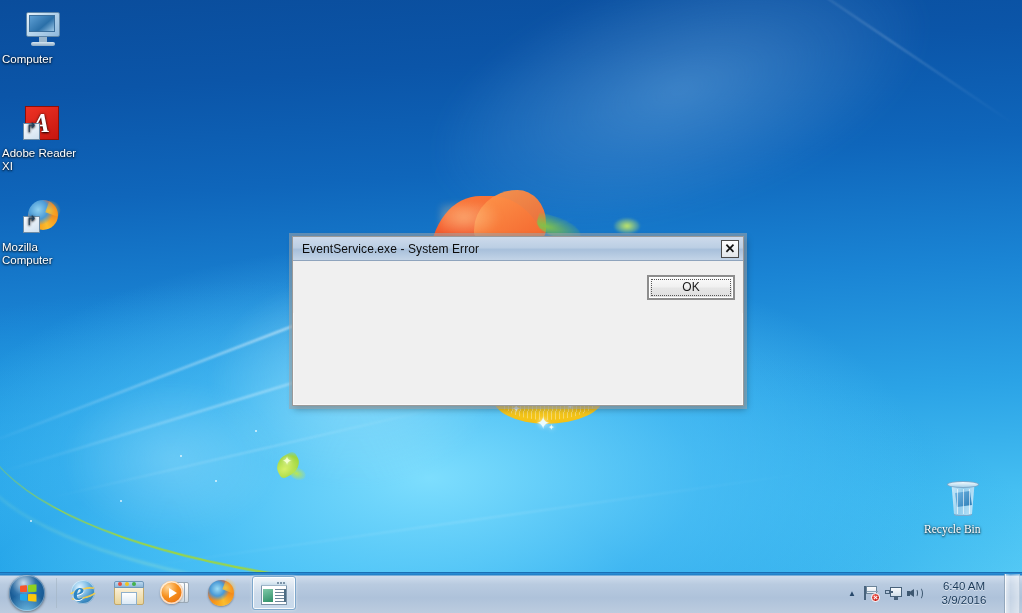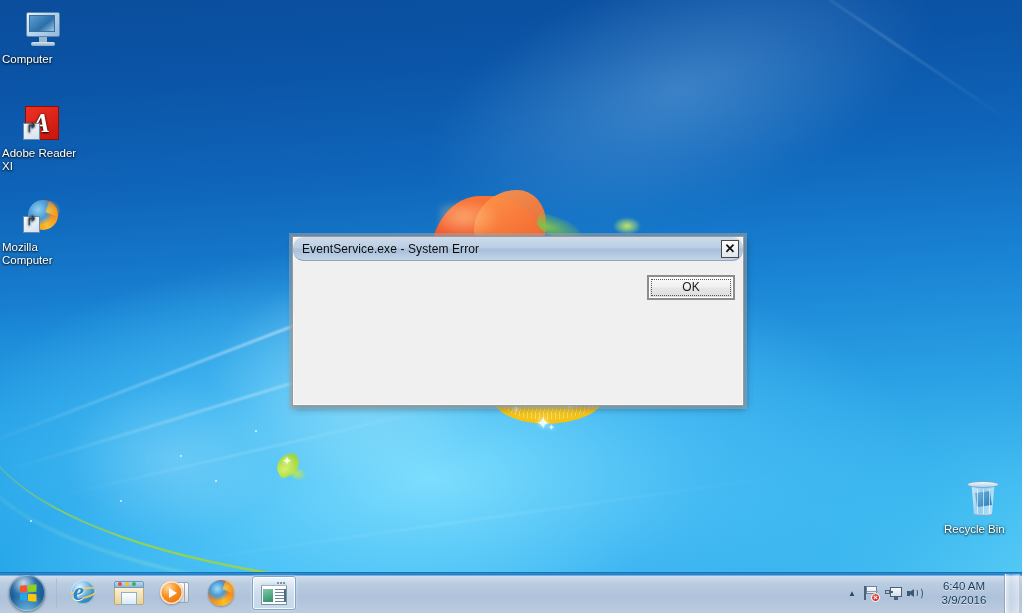--- a/index.html
+++ b/index.html
@@ -212,21 +212,20 @@
     box-shadow:0 0 0 1px rgba(255,255,255,.5) inset, 2px 3px 7px rgba(0,0,0,.35);
     display:flex; flex-direction:column;
     outline:3px solid rgba(160,165,170,.55);
     outline-offset:0;
   }
   #titlebar {
     height:24px; flex:0 0 24px; display:flex; align-items:center;
     background:linear-gradient(180deg,#cddaeb 0%,#bccfe4 45%,#a8c0db 55%,#c3d4e7 100%);
     border-bottom:1px solid #8fa4bd;
     padding:0 2px 0 9px;
-    border-radius:11px;
   }
   #title { flex:1; font-size:12px; color:#0b0b0b; letter-spacing:.1px; white-space:nowrap; }
   #closebtn {
     width:18px; height:18px; margin-right:2px;
     background:linear-gradient(180deg,#fdfdfd,#e2e6ea);
     border:1px solid #4a4a4a; cursor:default;
     display:flex; align-items:center; justify-content:center;
     font-size:13px; font-weight:bold; color:#111; line-height:1;
   }
   #msgarea {
@@ -529,21 +528,21 @@
       <div class="ic-ff">
         <div class="globe"></div>
           <div class="tail"></div>
           <div class="ov"></div>
       </div>
     </div>
     <span class="lbl">Mozilla</span>
     <span class="lbl">Computer</span>
   </div>
 
-  <div class="dicon" style="left:944px; top:474px; width:78px;">
+  <div class="dicon" style="left:924px; top:474px; width:78px;font-family:Liberation Serif, serif;">
     <div class="glyph">
       <div class="ic-bin">
         <div class="can"></div>
         <div class="paper"></div>
         <div class="rib" style="left:12px;"></div>
         <div class="rib" style="left:18px;"></div>
         <div class="rib" style="left:24px;"></div>
         <div class="lid"></div>
       </div>
     </div>

